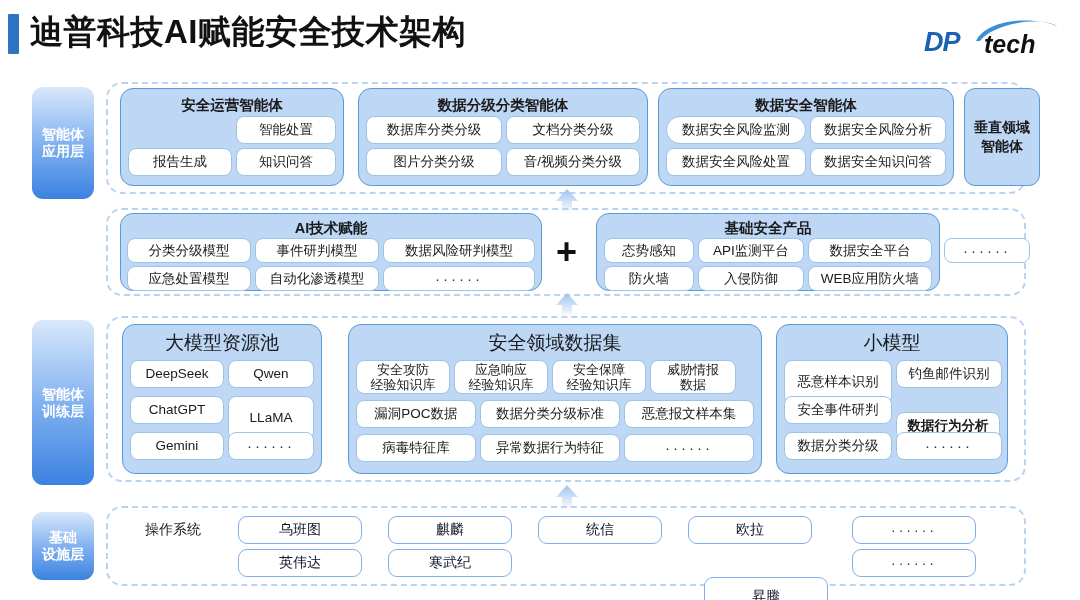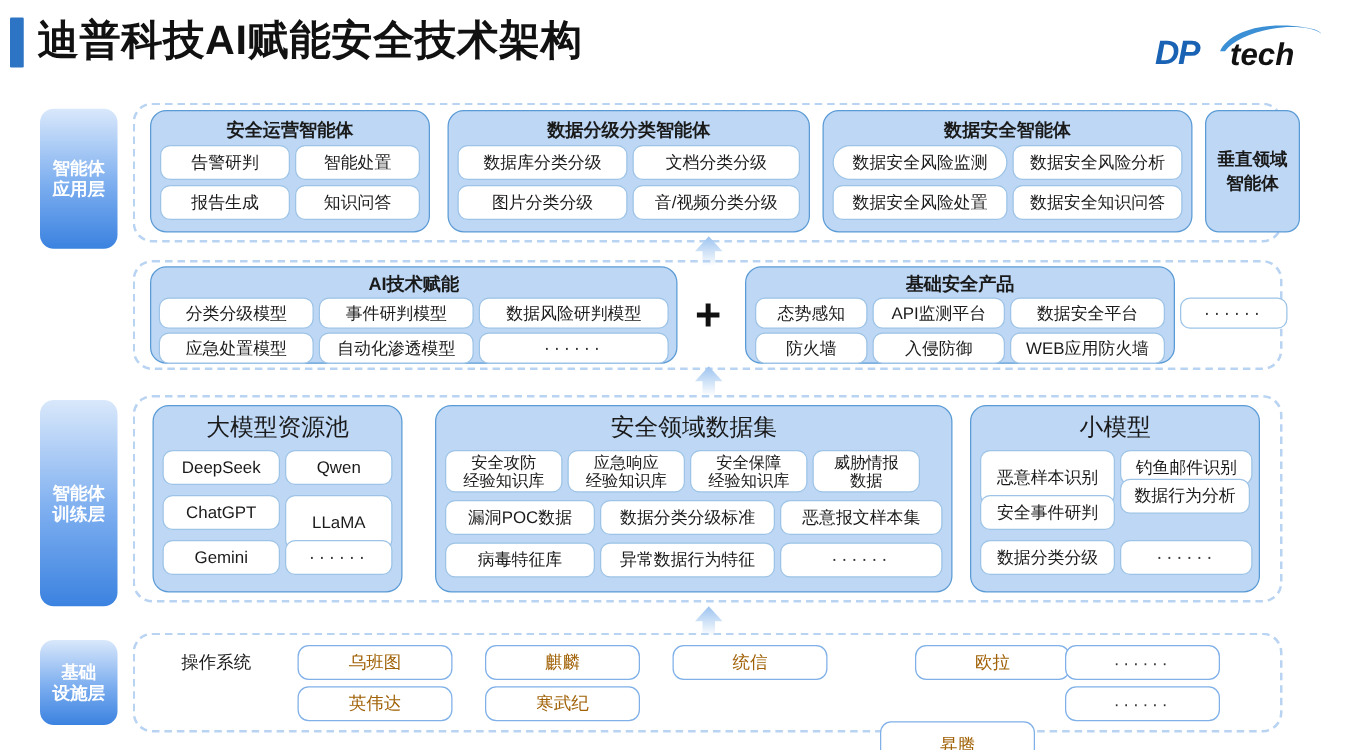--- a/index.html
+++ b/index.html
@@ -80,21 +80,21 @@
   .chip.two-line { white-space: normal; font-size: 13px; line-height: 15px; }
   .chip.dots { letter-spacing: 3px; font-size: 15px; color: #333; }
 
   
   .pill {
     position: absolute;
     background: #ffffff;
     border: 1.3px solid #7fb0e8;
     border-radius: 9px;
     display: flex; align-items: center; justify-content: center;
-    font-size: 14px; color: #a16207; white-space: nowrap;
+    font-size: 14px; color: #0f172a; white-space: nowrap;
   }
   .pill.dots { letter-spacing: 3px; font-size: 14px; color: #333; }
 
   .row-label {
     position: absolute;
     font-size: 14px; color: #1a1a1a;
     display: flex; align-items: center; justify-content: center;
     white-space: nowrap;
   }
 
@@ -141,21 +141,20 @@
   </div>
   <div class="layer-tab" style="left:32px; top:512px; width:62px; height:68px;">
     <span>基础<br>设施层</span>
   </div>
 
   <div class="dashed-box" style="left:106px; top:82px; width:920px; height:112px;"></div>
 
   <div class="panel" style="left:120px; top:88px; width:224px; height:98px;">
     <div class="panel-title" style="margin-top:7px;">安全运营智能体</div>
   </div>
-  <div class="chip" style="left:128px; top:116px; width:104px; height:28px;">告警研判</div>
   <div class="chip" style="left:128px; top:148px; width:104px; height:28px;">报告生成</div>
   <div class="chip" style="left:236px; top:116px; width:100px; height:28px;">智能处置</div>
   <div class="chip" style="left:236px; top:148px; width:100px; height:28px;">知识问答</div>
 
   <div class="panel" style="left:358px; top:88px; width:290px; height:98px;">
     <div class="panel-title" style="margin-top:7px;">数据分级分类智能体</div>
   </div>
   <div class="chip" style="left:366px; top:116px; width:136px; height:28px;">数据库分类分级</div>
   <div class="chip" style="left:506px; top:116px; width:134px; height:28px;">文档分类分级</div>
   <div class="chip" style="left:366px; top:148px; width:136px; height:28px;">图片分类分级</div>
@@ -255,21 +254,21 @@
   <div class="chip" style="left:356px; top:434px; width:120px; height:28px;">病毒特征库</div>
   <div class="chip" style="left:480px; top:434px; width:140px; height:28px;">异常数据行为特征</div>
   <div class="chip dots" style="left:624px; top:434px; width:130px; height:28px;">······</div>
 
   <div class="panel" style="left:776px; top:324px; width:232px; height:150px;">
     <div class="panel-title big" style="margin-top:6px;">小模型</div>
   </div>
   <div class="chip" style="left:784px; top:360px; width:108px; height:44px;">恶意样本识别</div>
   <div class="chip" style="left:896px; top:360px; width:106px; height:28px;">钓鱼邮件识别</div>
   <div class="chip" style="left:784px; top:396px; width:108px; height:28px;">安全事件研判</div>
-  <div class="chip" style="left:896px; top:383px; width:104px; height:28px;">数据行为分析</div>
+  <div class="chip" style="left:896px; top:412px; width:104px; height:28px;font-weight:bold;">数据行为分析</div>
   <div class="chip" style="left:784px; top:432px; width:108px; height:28px;">数据分类分级</div>
   <div class="chip dots" style="left:896px; top:432px; width:106px; height:28px;">······</div>
 
   <div class="up-arrow" style="left:554px; top:484px;">
     <svg width="26" height="26" viewBox="0 0 26 26">
       <defs>
           <linearGradient id="ag3" x1="0" y1="1" x2="0" y2="0">
         <stop offset="0%" stop-color="#ffffff"></stop>
             <stop offset="100%" stop-color="#9cc3ef"></stop>
       </linearGradient>
@@ -277,21 +276,21 @@
       <path d="M13,1 L24,13 L18,13 L18,25 L8,25 L8,13 L2,13 Z" fill="url(#ag3)"></path>
     </svg>
   </div>
 
   <div class="dashed-box" style="left:106px; top:506px; width:920px; height:80px;"></div>
 
   <div class="row-label" style="left:128px; top:516px; width:90px; height:28px;">操作系统</div>
   <div class="pill" style="left:238px; top:516px; width:124px; height:28px;">乌班图</div>
   <div class="pill" style="left:388px; top:516px; width:124px; height:28px;">麒麟</div>
   <div class="pill" style="left:538px; top:516px; width:124px; height:28px;">统信</div>
-  <div class="pill" style="left:688px; top:516px; width:124px; height:28px;margin-left:44px;">欧拉</div>
+  <div class="pill" style="left:688px; top:516px; width:124px; height:28px;">欧拉</div>
   <div class="pill dots" style="left:852px; top:516px; width:124px; height:28px;">······</div>
 
   <div class="row-label" style="left:128px; top:549px; width:90px; height:28px;margin-top:47px;">GPU</div>
   <div class="pill" style="left:238px; top:549px; width:124px; height:28px;">英伟达</div>
   <div class="pill" style="left:388px; top:549px; width:124px; height:28px;">寒武纪</div>
   <div class="pill" style="left:704px; top:549px; width:124px; height:40px;margin-top:28px;">昇腾</div>
   <div class="pill dots" style="left:852px; top:549px; width:124px; height:28px;">······</div>
 
 </div>
 

